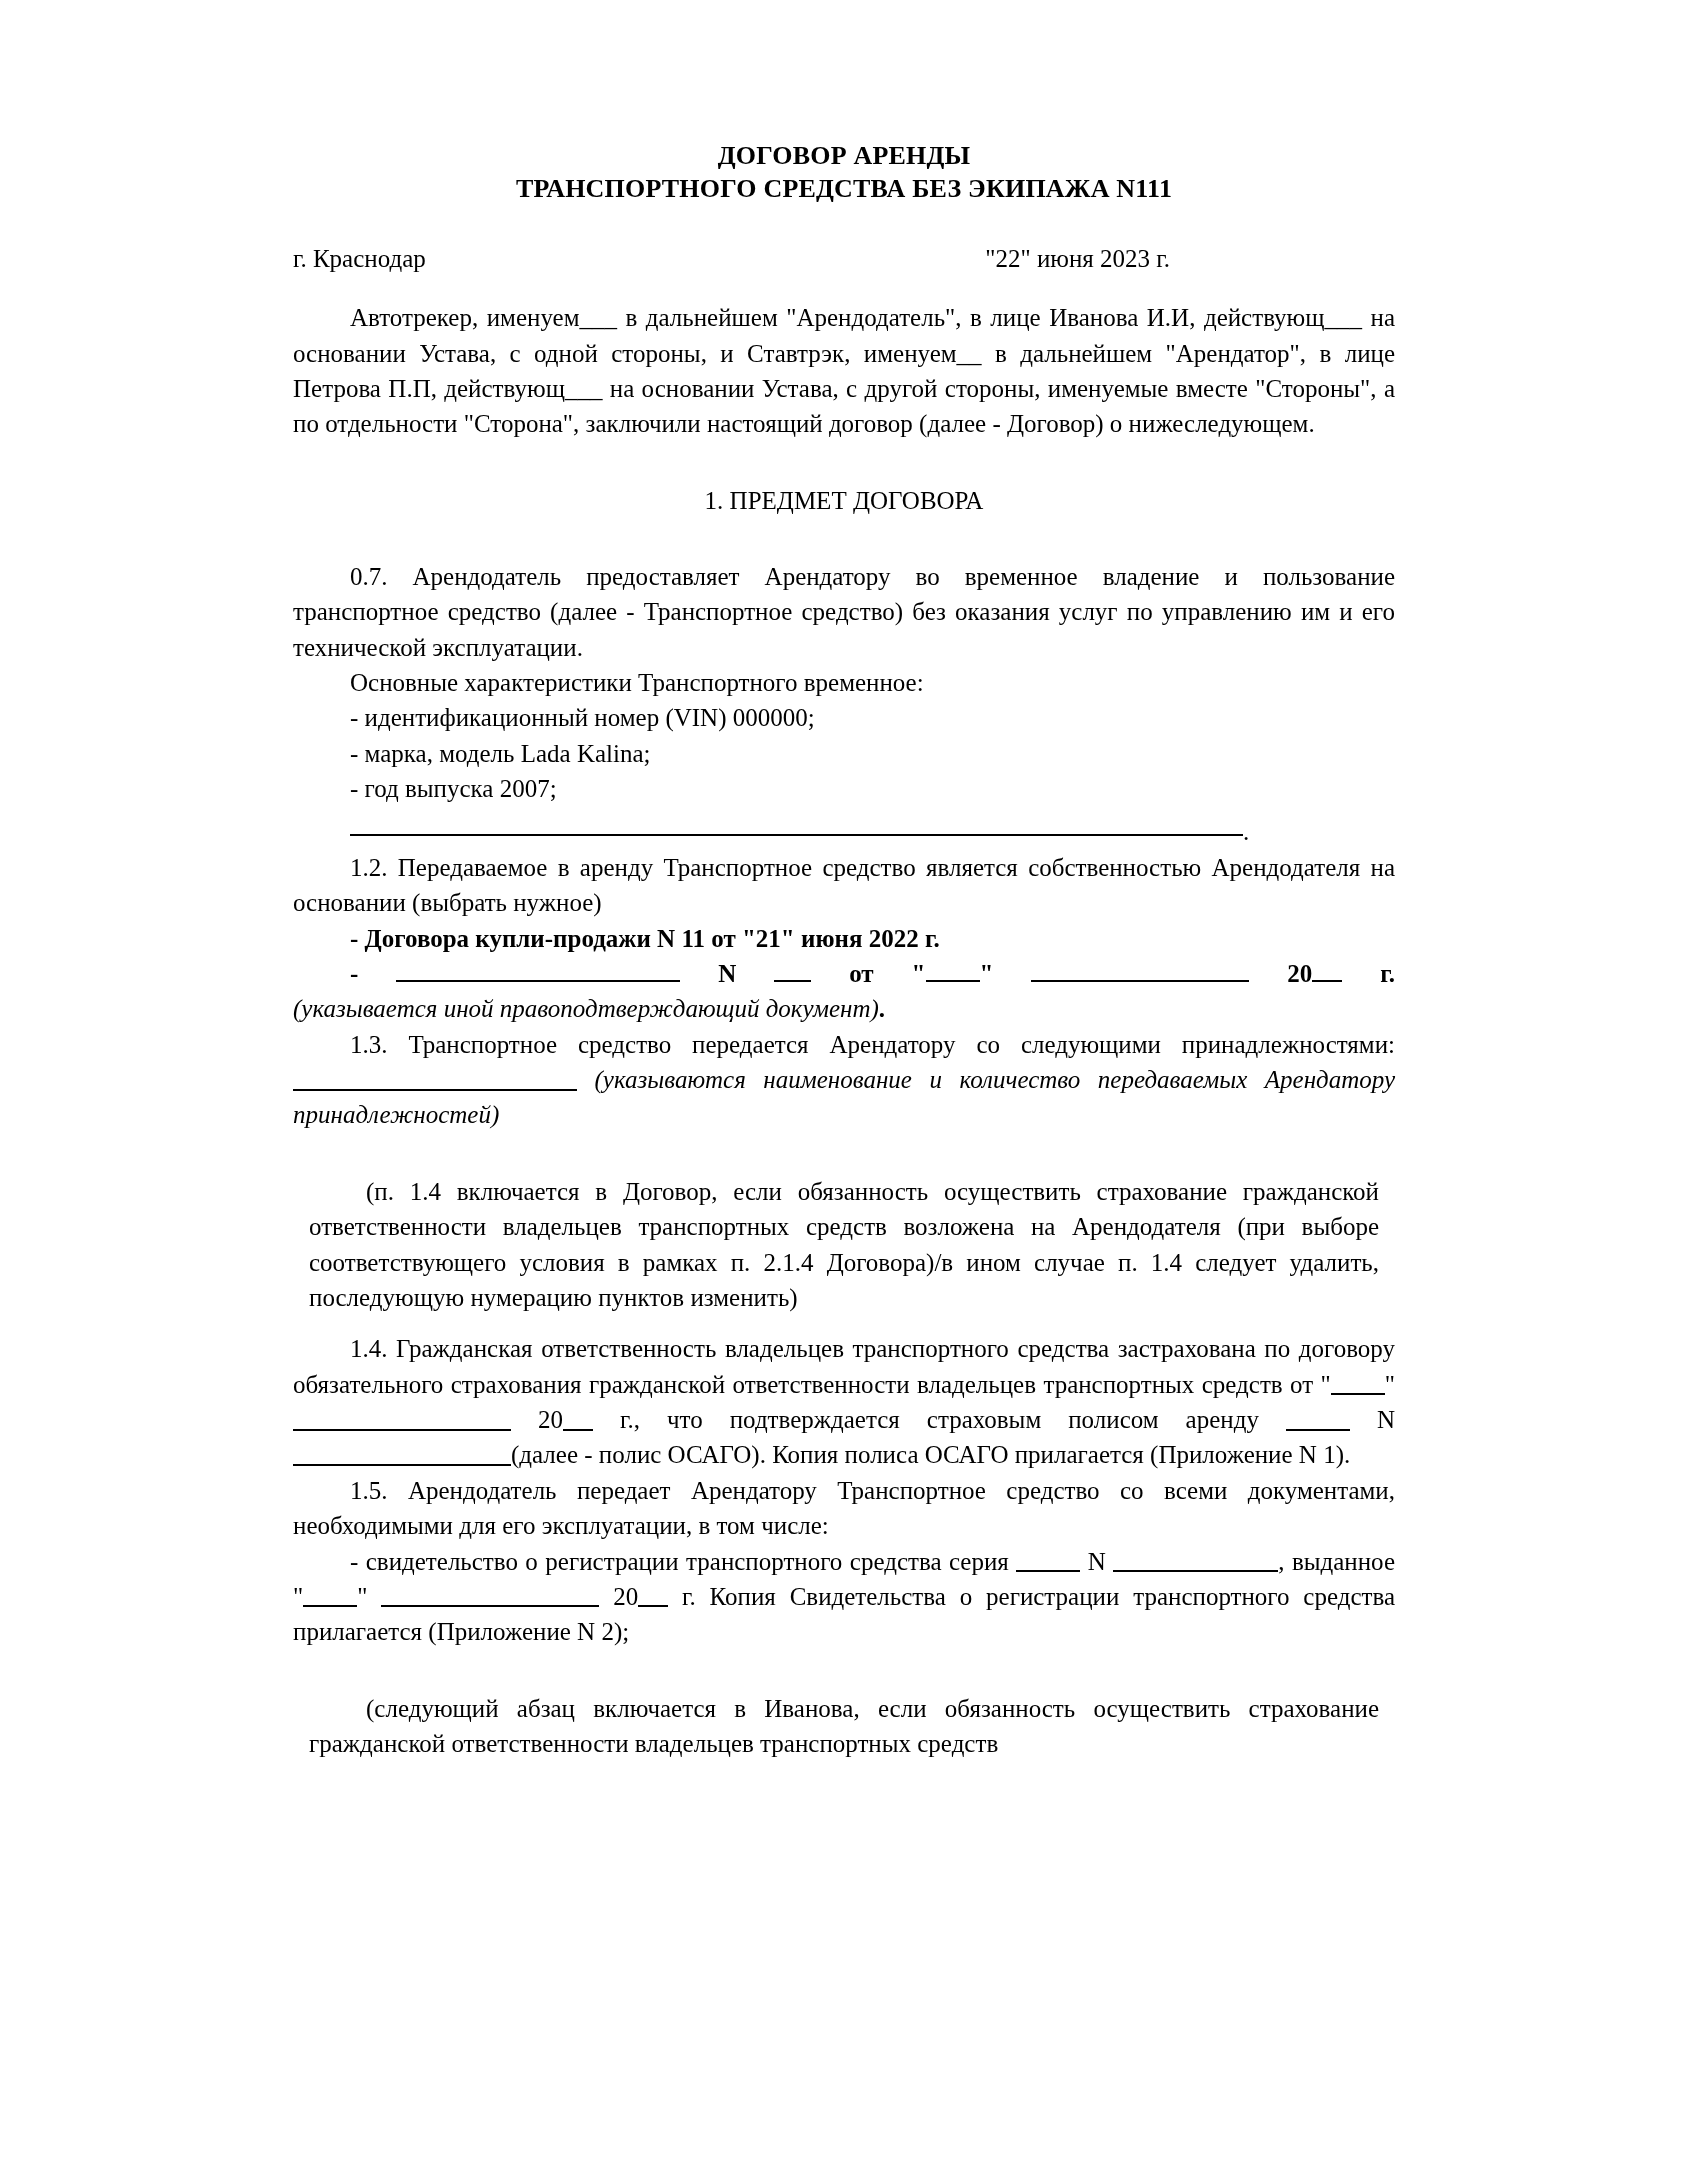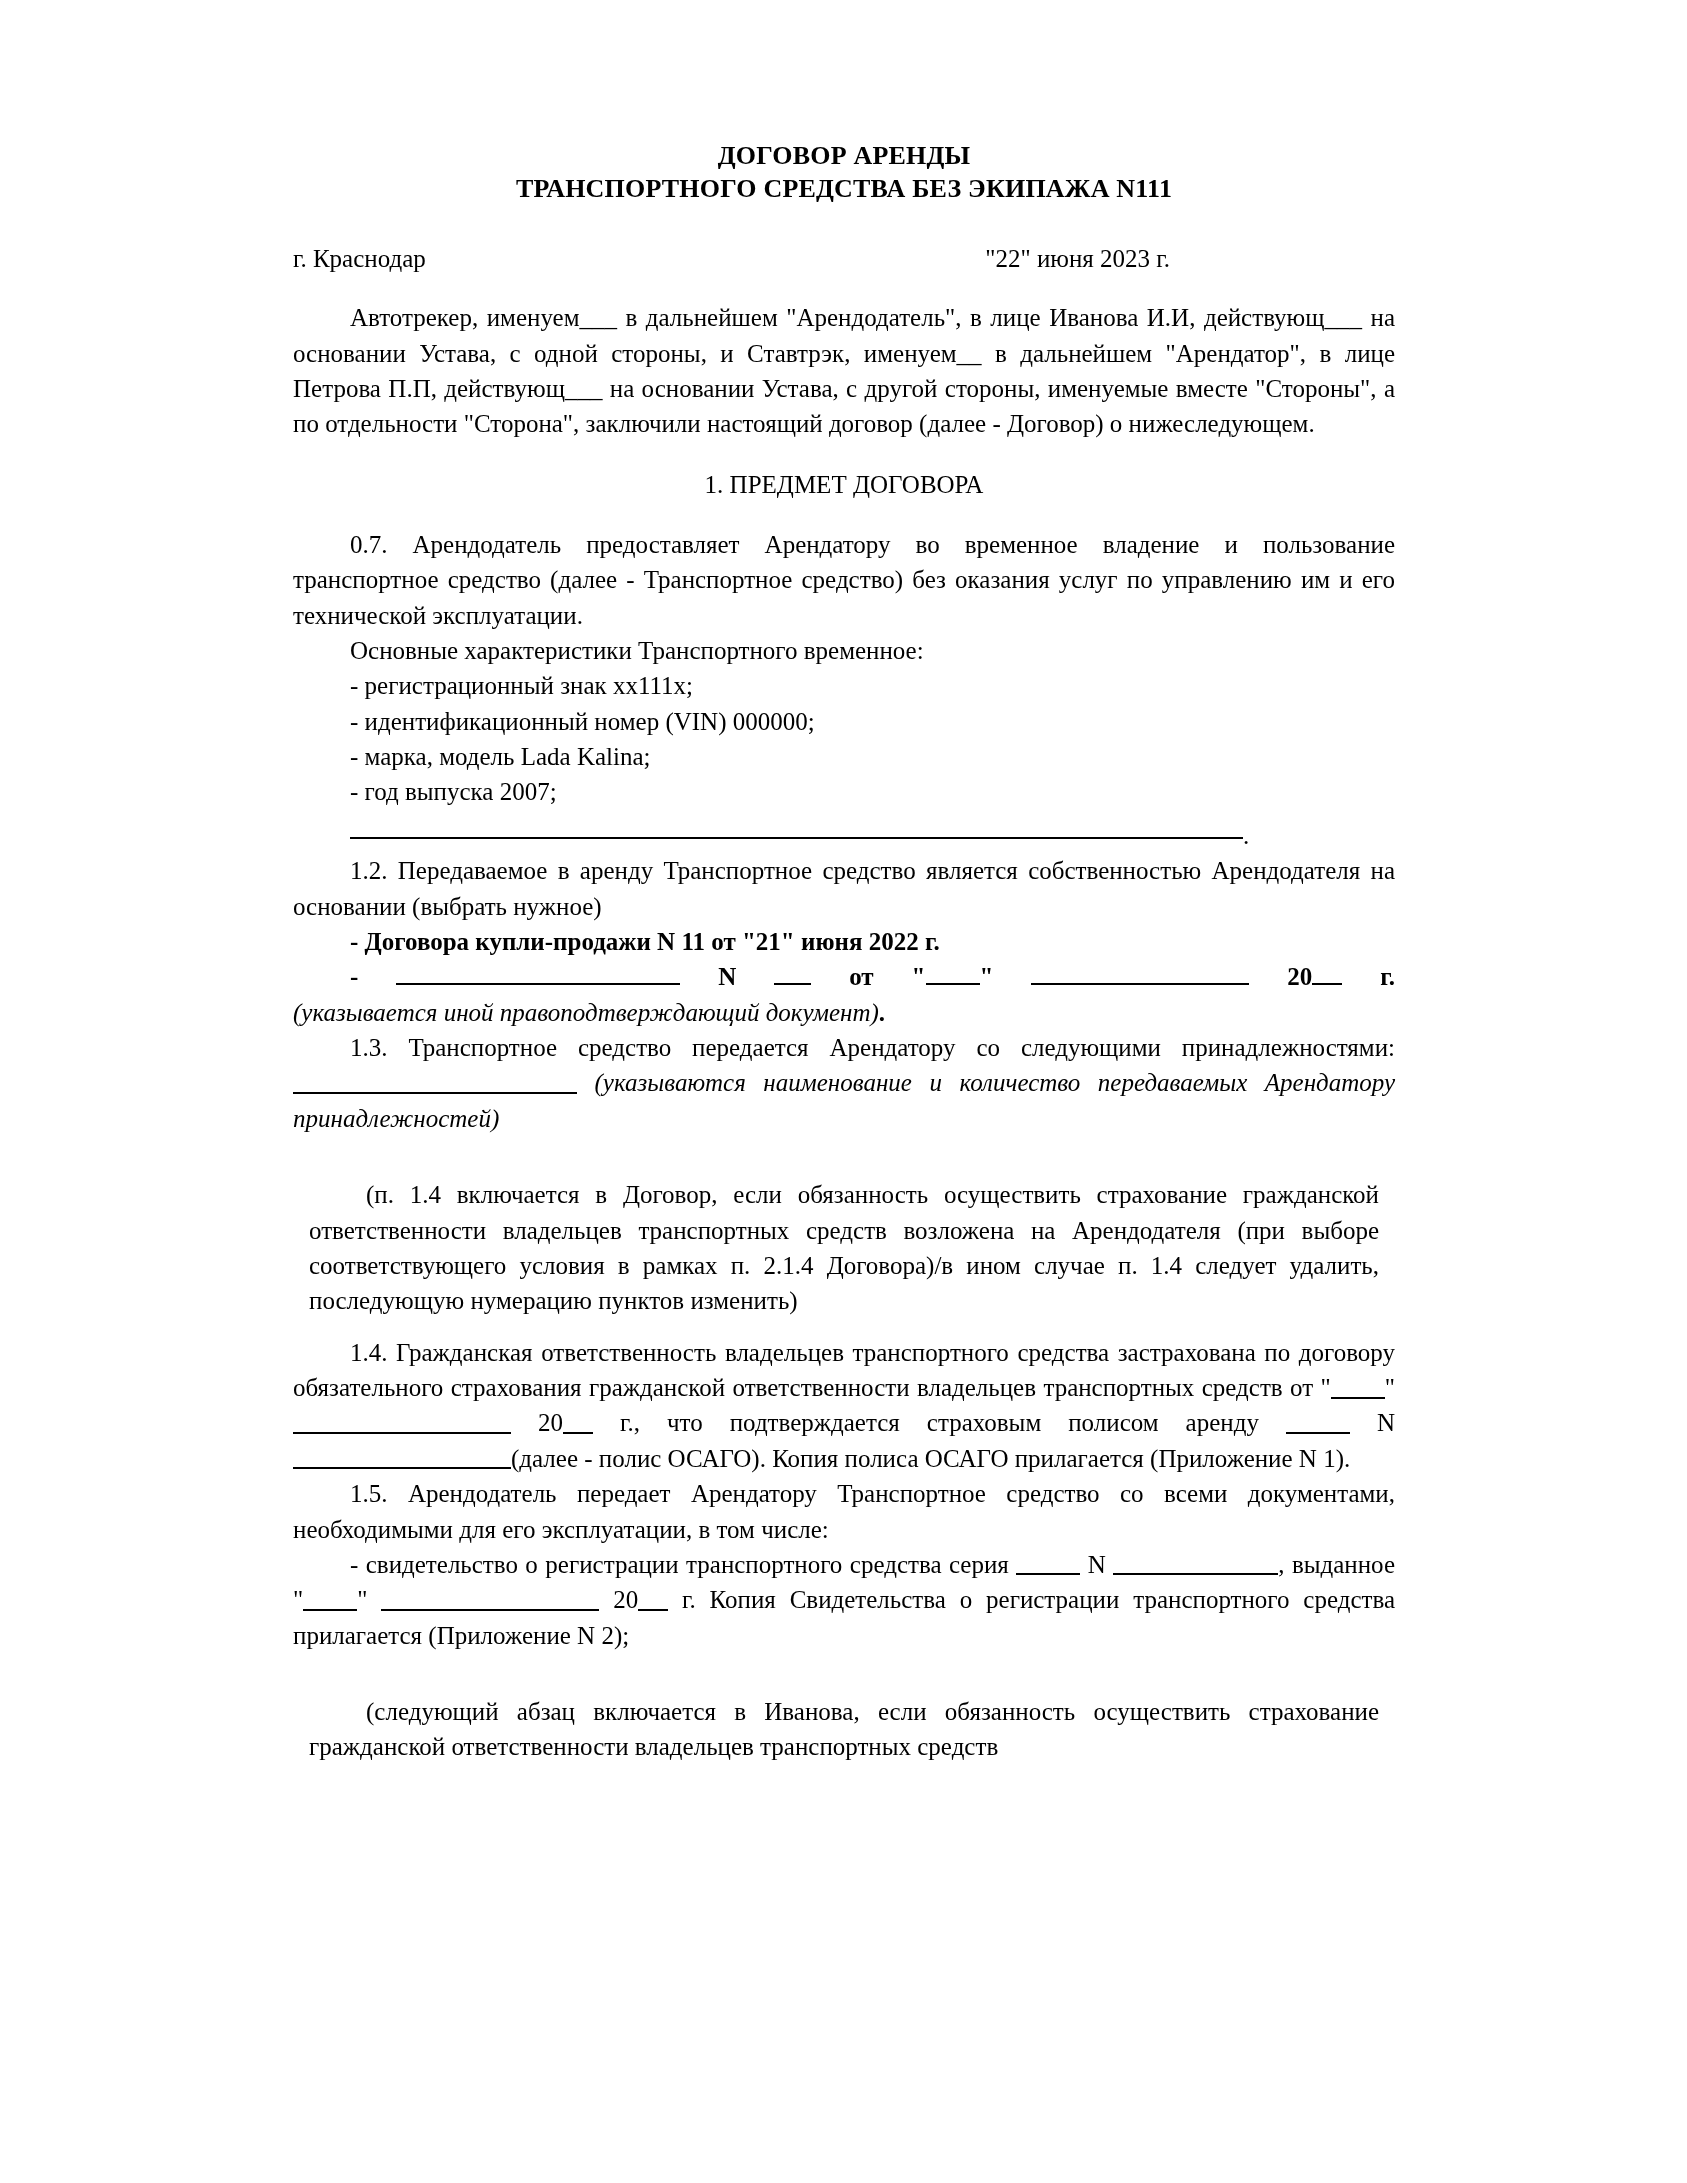--- a/index.html
+++ b/index.html
@@ -58,21 +58,21 @@
   }
   p.para.noindent { text-indent: 0; }
   p.item {
     margin: 0;
     font-size: 25px;
     line-height: 1.415;
     text-indent: 57px;
     text-align: left;
   }
   .sec-head {
-    margin: 0;
+    margin: 16px;
     font-size: 25px;
     line-height: 1.4;
     text-align: center;
   }
   .ital { font-style: italic; margin-top: 45px; }
   .bold { font-weight: bold; }
   p.ital-block {
     margin: 16px;
     font-size: 25px;
     line-height: 1.415;
@@ -144,21 +144,20 @@
     <p class="para">Автотрекер, именуем___ в дальнейшем "Арендодатель", в лице Иванова И.И, действующ___ на основании Устава, с одной стороны, и Ставтрэк, именуем__ в дальнейшем "Арендатор", в лице Петрова П.П, действующ___ на основании Устава, с другой стороны, именуемые вместе "Стороны", а по отдельности "Сторона", заключили настоящий договор (далее - Договор) о нижеследующем.</p>
 
     <div class="spacer-md"></div>
 
     <p class="sec-head">1. ПРЕДМЕТ ДОГОВОРА</p>
 
     <div class="spacer-md"></div>
 
     <p class="para">0.7. Арендодатель предоставляет Арендатору во временное владение и пользование транспортное средство (далее - Транспортное средство) без оказания услуг по управлению им и его технической эксплуатации.</p>
     <p class="item">Основные характеристики Транспортного временное:</p>
-    <p class="item">- регистрационный знак хх111х;</p>
     <p class="item">- идентификационный номер (VIN) 000000;</p>
     <p class="item">- марка, модель Lada Kalina;</p>
     <p class="item">- год выпуска 2007;</p>
 
     <div class="spacer-xs"></div>
 
     <div class="rule-row">
       <span class="rule-full"></span><span>.</span>
     </div>
 

